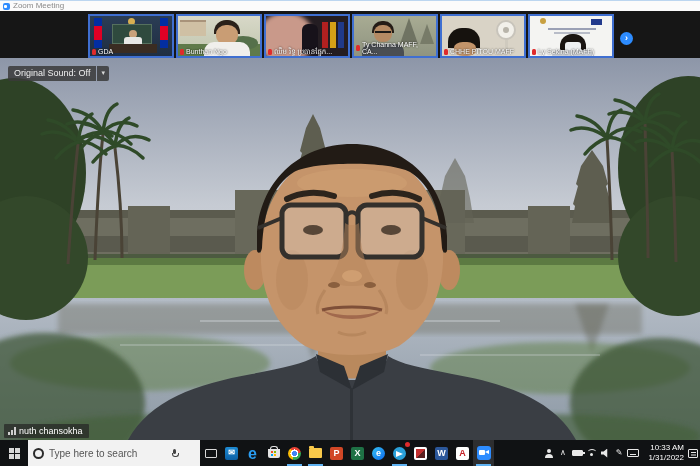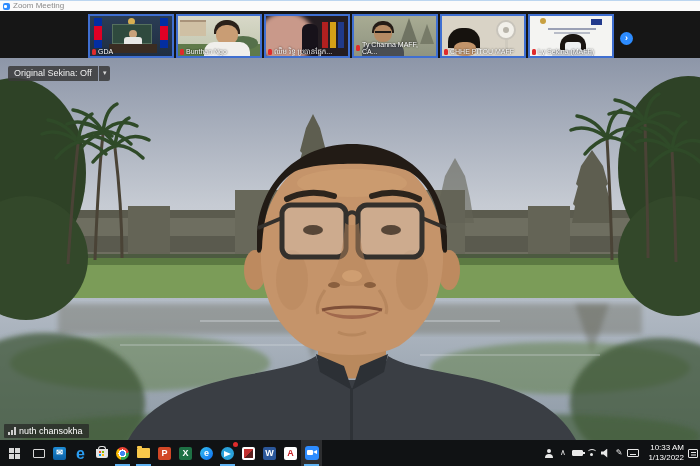--- a/index.html
+++ b/index.html
@@ -360,21 +360,21 @@
         <ellipse cx="370" cy="227" rx="6" ry="3" fill="#8a5f3e"></ellipse>
         <path d="M325,232 C318,242 316,250 318,256" stroke="#a97a52" stroke-width="3" fill="none" opacity="0.5"></path>
         <path d="M379,232 C386,242 388,250 386,256" stroke="#a97a52" stroke-width="3" fill="none" opacity="0.5"></path>
         <path d="M322,252 C336,248 368,248 382,252" stroke="#7e4f38" stroke-width="3" fill="none"></path>
         <path d="M322,252 C336,259 368,259 382,252 C370,264 334,264 322,252 Z" fill="#9a6248" opacity="0.85"></path>
         <path d="M338,274 C346,278 358,278 366,274" stroke="#a9794f" stroke-width="3" fill="none" opacity="0.5"></path>
       </g>
     </svg>
 
     <div class="osd">
-      <span class="os-btn">Original Sekina: Off</span>
+      <span class="os-btn">Original Sound: Off</span>
       <span class="os-caret">▾</span>
     </div>
 
     <div class="name-tag">
       <span class="level-bars">
           <i></i>
           <i></i>
           <i></i>
         </span>
       <span>nuth chansokha</span>
@@ -384,20 +384,25 @@
   <div class="taskbar">
     <div class="tb-btn start">
       <span class="win-logo">
           <span></span>
           <span></span>
           <span></span>
           <span></span>
         </span>
     </div>
 
+    <div class="search-box">
+      <span class="cortana-ring"></span>
+      <input type="text" placeholder="Type here to search" style="">
+      <span class="mic-glyph"></span>
+    </div>
 
     <div class="tb-btn appicon">
       <span class="taskview-glyph"></span>
     </div>
     <div class="tb-btn appicon">
       <span class="sq13 mail-bg">✉</span>
     </div>
     <div class="tb-btn appicon">
       <span class="edge-e">e</span>
     </div>
@@ -460,21 +465,21 @@
         <span class="vol-glyph"></span>
       </div>
       <div class="tray-btn">
         <span class="glyph-txt">✎</span>
       </div>
       <div class="tray-btn">
         <span class="kbd-glyph"></span>
       </div>
       <div class="clock-block">
         <div>10:33 AM</div>
-        <div>1/13/2022</div>
+        <div>1/31/2022</div>
       </div>
       <div class="tray-btn">
         <span class="ac-glyph"></span>
       </div>
     </div>
   </div>
 
 </div>
 
 </body></html>

